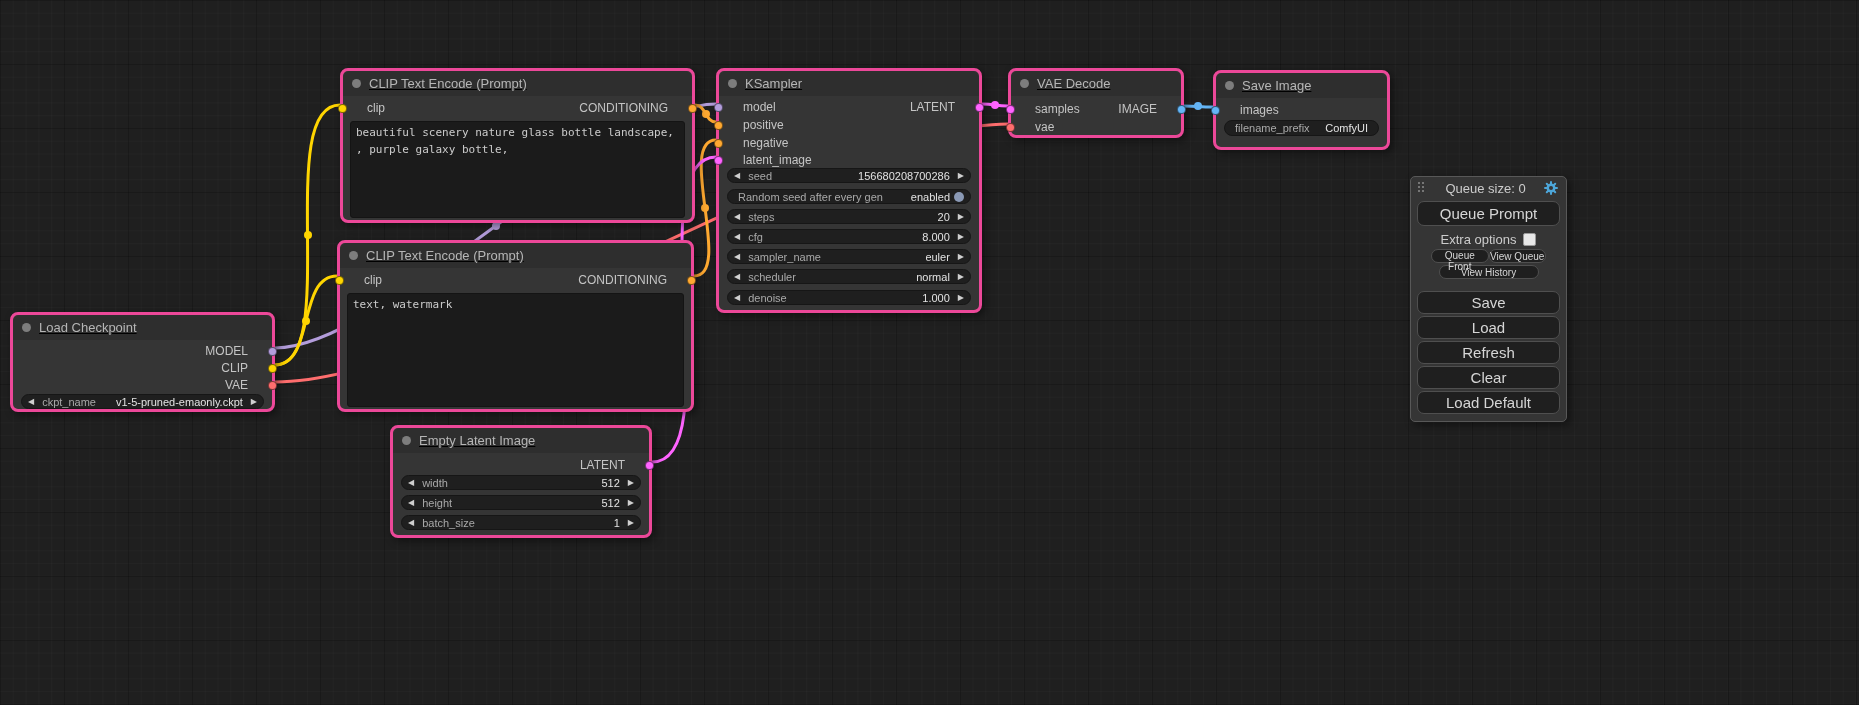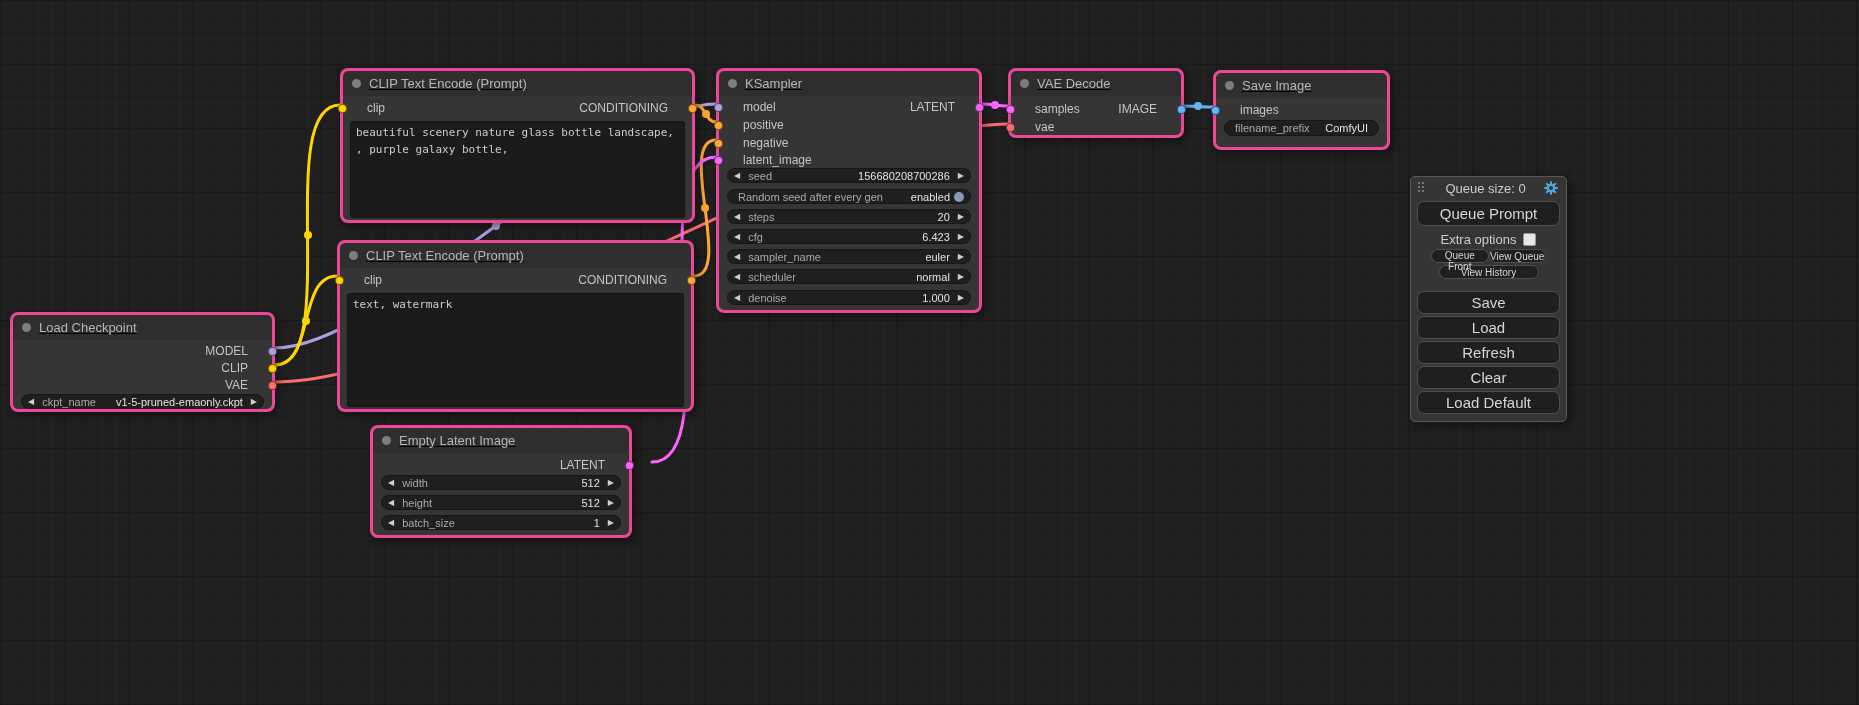--- a/index.html
+++ b/index.html
@@ -129,21 +129,21 @@
     <span class="slot-dot" style="background: rgb(255, 213, 0);"></span>
     <span>clip</span>
   </div>
   <div class="slot out" style="top:29px;">
     <span>CONDITIONING</span>
     <span class="slot-dot" style="background: rgb(255, 169, 49);"></span>
   </div>
   <textarea class="prompt" style="top: 50px; height: 114px;" spellcheck="false">text, watermark</textarea>
 </div>
 
-<div class="node" style="left:370px;top:425px;width:262px;height:113px;">
+<div class="node" style="left:390px;top:425px;width:262px;height:113px;">
   <div class="node-title">
     <span class="collapse-dot"></span>
     <span>Empty Latent Image</span>
   </div>
   <div class="slot out" style="top:29px;">
     <span>LATENT</span>
     <span class="slot-dot" style="background: rgb(255, 100, 255);"></span>
   </div>
   <div class="widget" style="top:47px;">
     <span class="warrow">◀</span>
@@ -204,21 +204,21 @@
   </div>
   <div class="widget" style="top:138px;">
     <span class="warrow">◀</span>
     <span class="wlabel">steps</span>
     <span class="wvalue">20</span>
     <span class="warrow">▶</span>
   </div>
   <div class="widget" style="top:158px;">
     <span class="warrow">◀</span>
     <span class="wlabel">cfg</span>
-    <span class="wvalue">6.423</span>
+    <span class="wvalue">8.000</span>
     <span class="warrow">▶</span>
   </div>
   <div class="widget" style="top:178px;">
     <span class="warrow">◀</span>
     <span class="wlabel">sampler_name</span>
     <span class="wvalue">euler</span>
     <span class="warrow">▶</span>
   </div>
   <div class="widget" style="top:198px;">
     <span class="warrow">◀</span>

